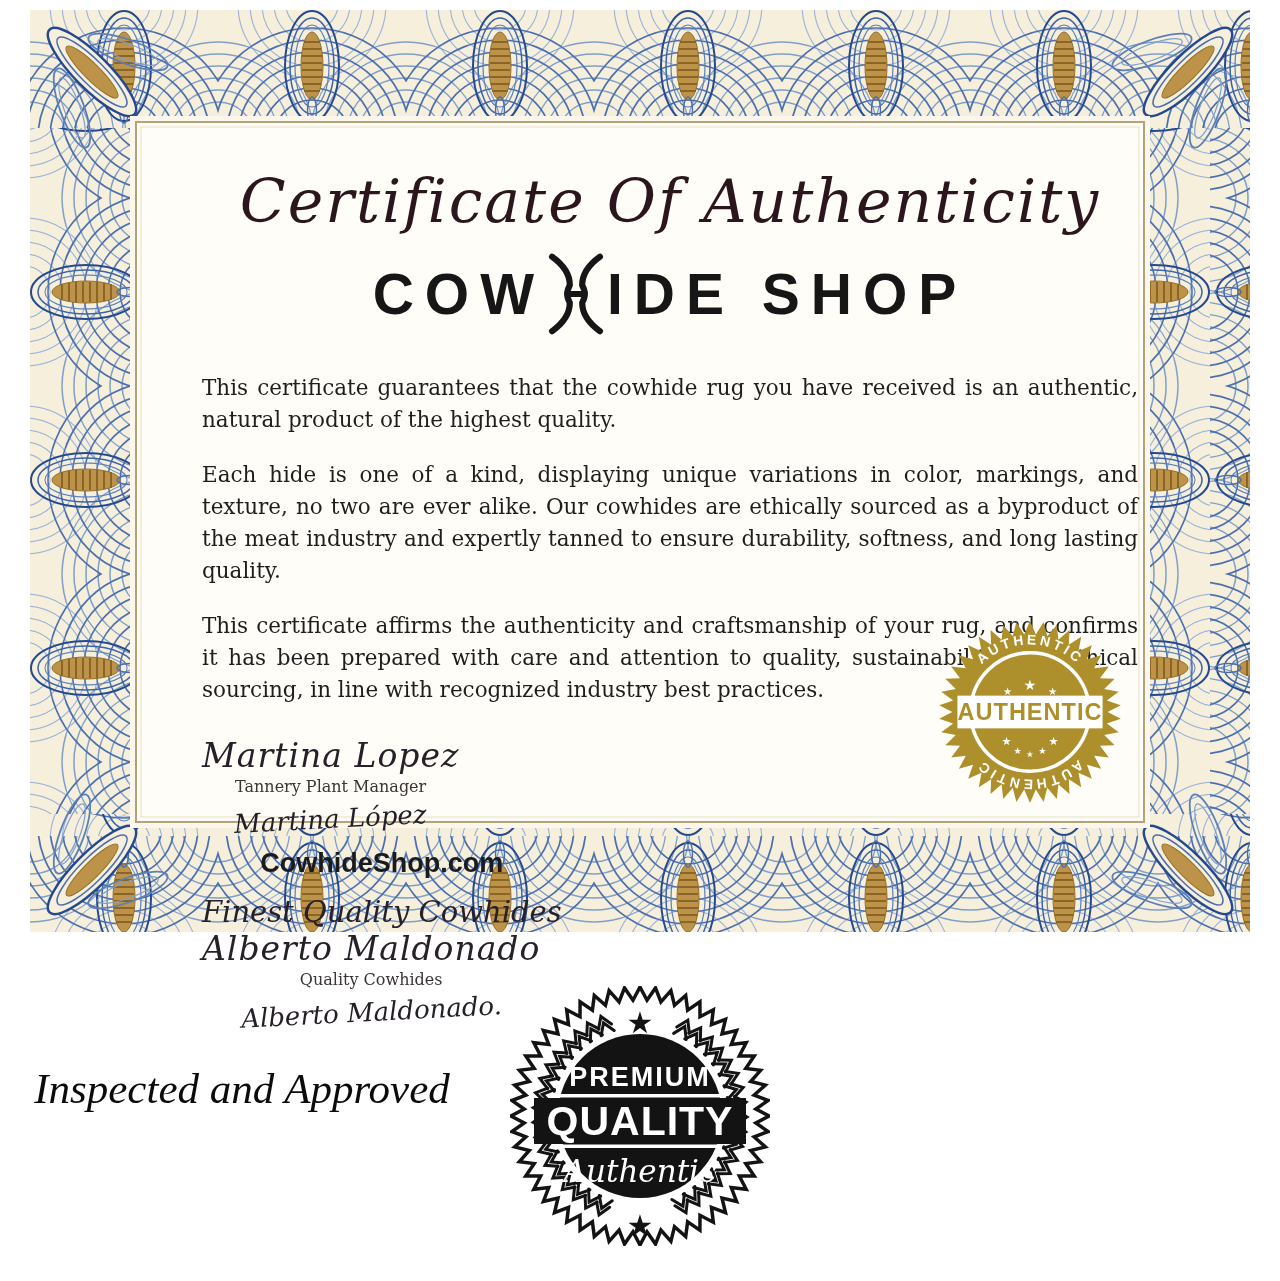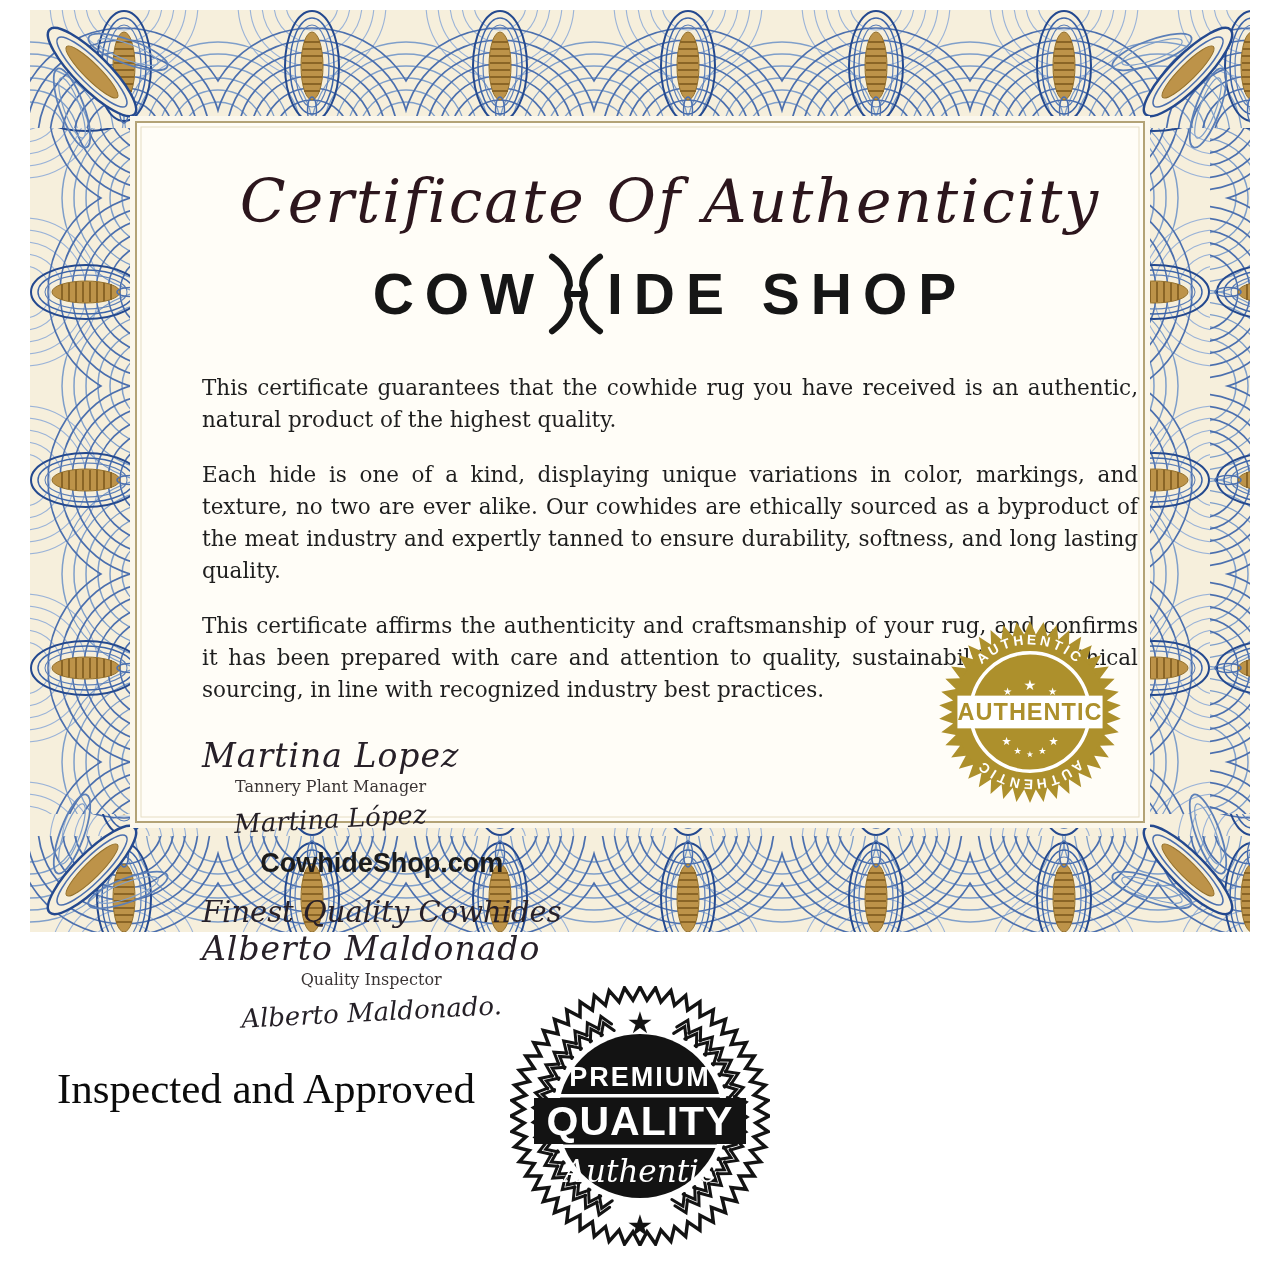--- a/index.html
+++ b/index.html
@@ -36,21 +36,21 @@
             color:#1b1b1b;margin-top:14px;}
   .sig-tagline{font-family:"DejaVu Serif",serif;font-style:italic;font-size:29px;
                color:#272028;margin-top:16px;}
 
   .gold-seal{position:absolute;left:938px;top:620px;}
 
   
   .foot-text{position:absolute;width:460px;text-align:center;
              font-family:"Liberation Serif",serif;font-size:43px;line-height:1.42;
              color:#0b0b0b;}
-  .foot-left{left:36px;top:1058px;}
+  .foot-left{left:12px;top:1058px;font-style:italic;}
   .foot-right{left:786px;top:1058px;}
   .quality-badge{position:absolute;left:510px;top:986px;}
 
   
   .seal-arc{font-family:"Liberation Sans",sans-serif;font-weight:700;font-size:13.5px;
             letter-spacing:3px;fill:#ffffff;}
   .seal-band-text{font-family:"Liberation Sans",sans-serif;font-weight:700;font-size:23px;
             letter-spacing:1px;fill:#ad902c;}
   .badge-premium{font-family:"Liberation Sans",sans-serif;font-weight:700;font-size:27px;
             letter-spacing:2px;fill:#ffffff;}
@@ -170,21 +170,21 @@
           <div class="sig-name">Martina Lopez</div>
           <div class="sig-role">Tannery Plant Manager</div>
           <span class="autograph">Martina López</span>
         </div>
         <div class="sig-block">
           <div class="sig-site">CowhideShop.com</div>
           <div class="sig-tagline">Finest Quality Cowhides</div>
         </div>
         <div class="sig-block">
           <div class="sig-name">Alberto Maldonado</div>
-          <div class="sig-role">Quality Inspector</div>
+          <div class="sig-role">Quality Cowhides</div>
           <span class="autograph">Alberto Maldonado.</span>
         </div>
       </div>
     </div>
   </div>
 
   <svg class="gold-seal" width="184" height="184" viewBox="0 0 180 180" xmlns="http://www.w3.org/2000/svg" xmlns:xlink="http://www.w3.org/1999/xlink">
     <polygon id="gold-burst" fill="#ad902c" points="90.0,1.0 95.7,14.2 103.3,2.0 106.9,15.9 116.2,5.0 117.8,19.3 128.6,9.8 128.0,24.2 140.1,16.5 137.4,30.6 150.5,24.8 145.7,38.3 159.6,34.5 152.8,47.2 167.1,45.5 158.5,57.0 172.8,57.5 162.6,67.6 176.8,70.2 165.2,78.7 178.8,83.3 166.0,90.0 178.8,96.7 165.2,101.3 176.8,109.8 162.6,112.4 172.8,122.5 158.5,123.0 167.1,134.5 152.8,132.8 159.6,145.5 145.7,141.7 150.5,155.2 137.4,149.4 140.1,163.5 128.0,155.8 128.6,170.2 117.8,160.7 116.2,175.0 106.9,164.1 103.3,178.0 95.7,165.8 90.0,179.0 84.3,165.8 76.7,178.0 73.1,164.1 63.8,175.0 62.2,160.7 51.4,170.2 52.0,155.8 39.9,163.5 42.6,149.4 29.5,155.2 34.3,141.7 20.4,145.5 27.2,132.8 12.9,134.5 21.5,123.0 7.2,122.5 17.4,112.4 3.2,109.8 14.8,101.3 1.2,96.7 14.0,90.0 1.2,83.3 14.8,78.7 3.2,70.2 17.4,67.6 7.2,57.5 21.5,57.0 12.9,45.5 27.2,47.2 20.4,34.5 34.3,38.3 29.5,24.8 42.6,30.6 39.9,16.5 52.0,24.2 51.4,9.8 62.2,19.3 63.8,5.0 73.1,15.9 76.7,2.0 84.3,14.2"></polygon>
     <circle cx="90" cy="90" r="74" fill="#ad902c"></circle>
     <circle cx="90" cy="90" r="58" fill="none" stroke="#ffffff" stroke-width="3.5"></circle>

